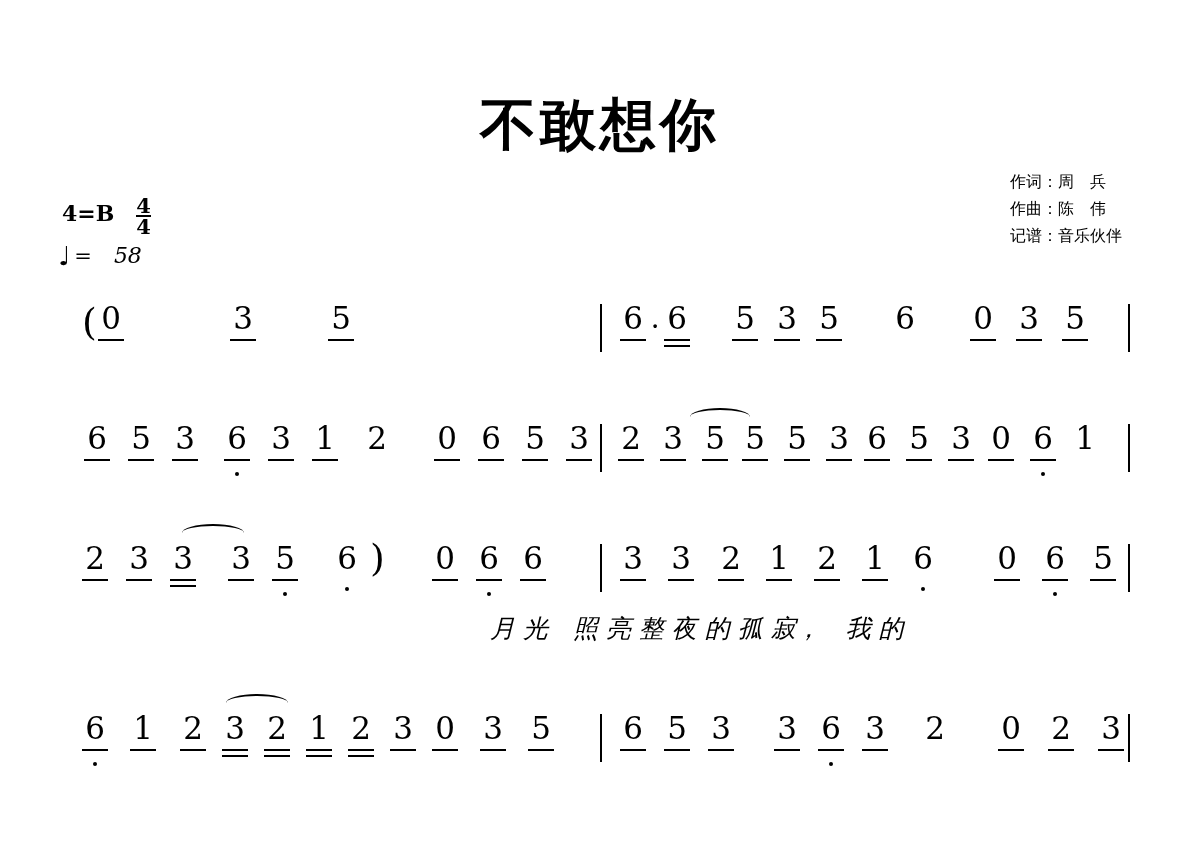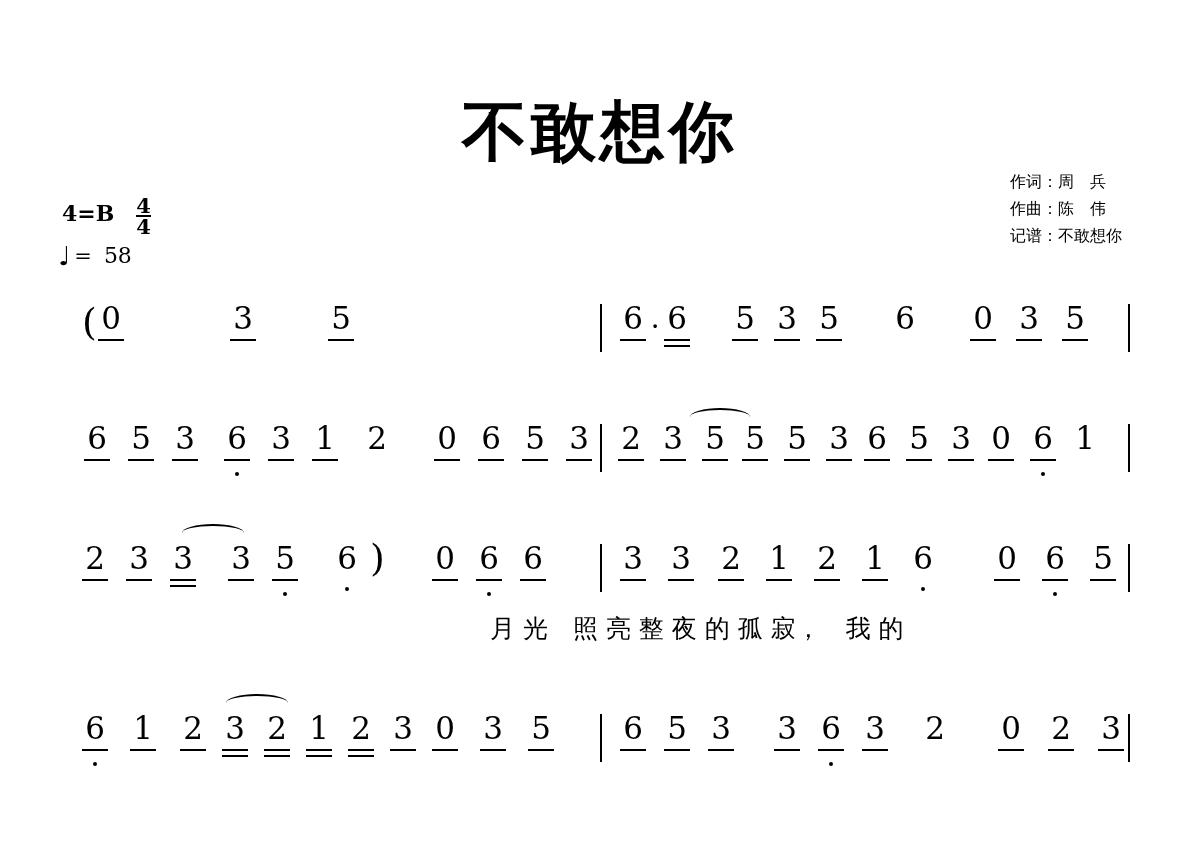--- a/index.html
+++ b/index.html
@@ -23,21 +23,21 @@
     height: 850px;
   }
   .title {
     position: absolute;
     top: 88px;
     left: 0;
     width: 1200px;
     text-align: center;
     font-family: "DejaVu Sans", sans-serif;
     font-weight: bold;
-    font-size: 65px;
+    font-size: 56px;
     letter-spacing: 4px;
     color: #000;
   }
   .singer {
     position: absolute;
     top: 188px;
     left: 0;
     width: 1200px;
     text-align: center;
     font-family: "DejaVu Sans", sans-serif;
@@ -86,21 +86,21 @@
     font-size: 21px;
     display: flex;
     align-items: center;
   }
   .tempo .noteglyph {
     font-size: 26px;
     line-height: 20px;
     margin-right: 4px;
     font-family: "DejaVu Sans", sans-serif;
   }
-  .tempo .val { font-size: 22px; margin-left: 12px; }
+  .tempo .val { font-size: 22px; margin-left: 22px; font-style: italic; }
 
   
   .row {
     position: absolute;
     left: 0;
     width: 1200px;
     height: 120px;
   }
   .measline {
     position: absolute;
@@ -191,21 +191,21 @@
 </head>
 <body>
 
 <div class="sheet">
 
   <div class="title">不敢想你</div>
 
   <div class="credits">
     <div>作词：周　兵</div>
     <div>作曲：陈　伟</div>
-    <div>记谱：不敢想你</div>
+    <div>记谱：音乐伙伴</div>
   </div>
 
   <div class="keysig">
     <span>4=B</span>
     <span class="meter">
       <span class="num">4</span>
       <span class="den">4</span>
     </span>
   </div>
   <div class="tempo">
@@ -356,21 +356,21 @@
     <div class="grp" style="left:992px;">
       <span class="note beam1">0</span>
       <span class="note beam1" style="margin-left:18px;">
         <span>6</span><span class="lowdot under-beam"></span>
       </span>
       <span class="note beam1" style="margin-left:18px;">5</span>
     </div>
 
     <div class="measline" style="left:1128px;top:4px;"></div>
 
-    <div class="lyrics" style="left:490px; top:72px;">月 光　照 亮 整 夜 的 孤 寂，　我 的</div>
+    <div class="lyrics" style="left:490px; top:72px;font-style:italic;">月 光　照 亮 整 夜 的 孤 寂，　我 的</div>
   </div>
 
   <div class="row" style="top:710px;">
     <div class="slur" style="left:226px; top:-16px; width:62px;"></div>
 
     <div class="grp" style="left:80px;">
       <span class="note beam1">
         <span>6</span><span class="lowdot under-beam"></span>
       </span>
       <span class="note beam1" style="margin-left:18px;">1</span>

